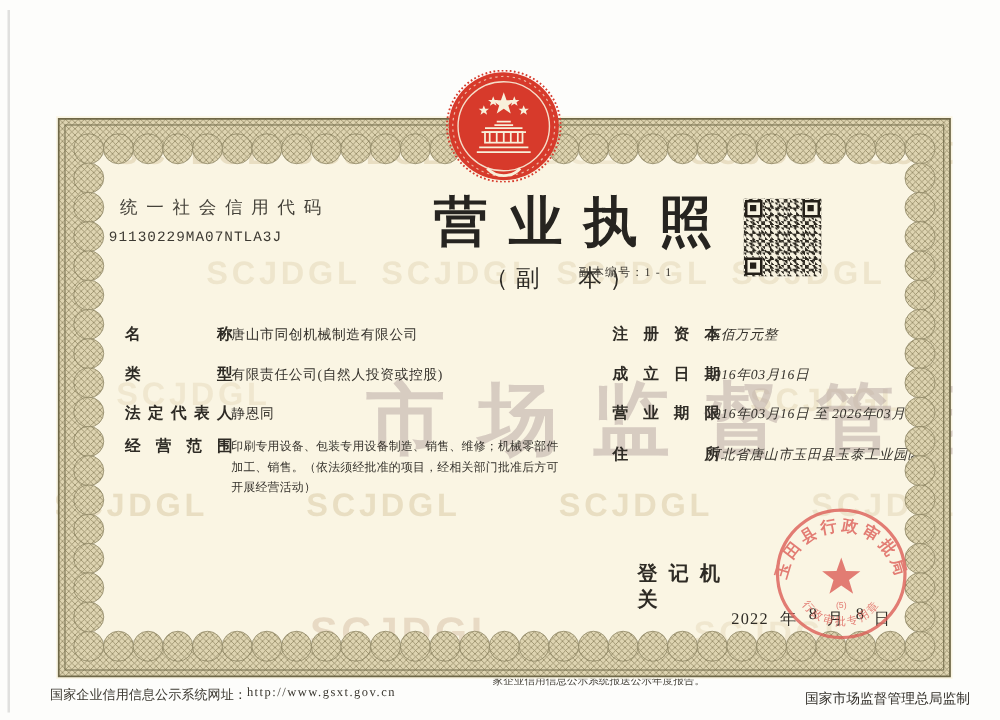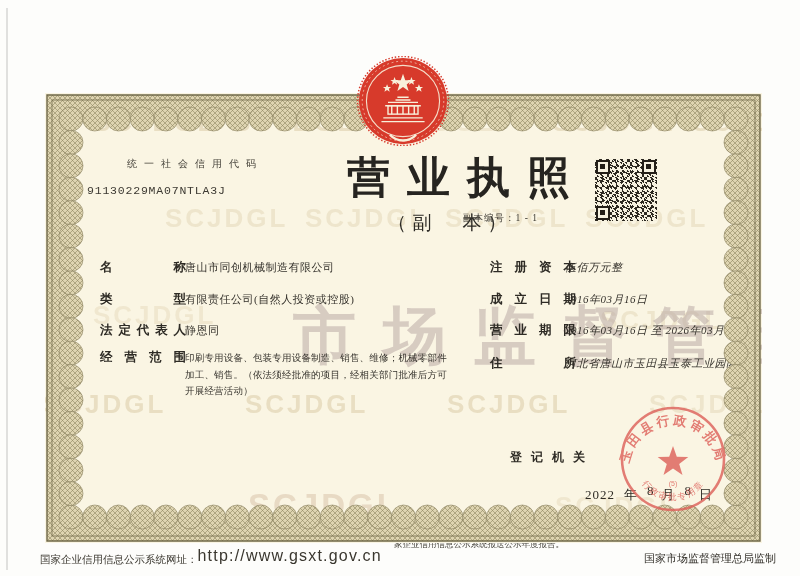--- a/index.html
+++ b/index.html
@@ -18,21 +18,21 @@
   .frame-svg{position:absolute;left:0;top:0;z-index:5;pointer-events:none;}
 
   
   .wm{position:absolute;font-family:"Liberation Sans","DejaVu Sans",sans-serif;font-weight:700;
       color:rgba(200,178,132,.34);font-size:26px;letter-spacing:3px;white-space:nowrap;z-index:1;}
   .wm-big-cn{position:absolute;left:248px;top:200px;font-size:63px;letter-spacing:27px;font-weight:700;
       color:rgba(186,170,165,.55);white-space:nowrap;z-index:1;}
   .wm-lg{font-size:33px;color:rgba(206,177,150,.40);}
 
   
-  .credit-label{left:82px;top:64px;font-size:10px;letter-spacing:7px;color:#45423a;z-index:3;}
+  .credit-label{left:51px;top:64px;font-size:14px;letter-spacing:7px;color:#45423a;z-index:3;}
   .credit-code{left:42px;top:91px;font-size:11.5px;letter-spacing:.8px;color:#3c3932;
       font-family:"Liberation Mono","DejaVu Sans Mono",monospace;z-index:3;}
   .doc-title{left:215px;top:56px;width:380px;text-align:center;font-size:43px;font-weight:700;
       letter-spacing:17px;padding-left:17px;color:#262420;z-index:3;
       font-family:"Liberation Sans","DejaVu Sans",sans-serif;}
   .doc-subtitle{left:215px;top:117px;width:380px;text-align:center;font-size:19px;letter-spacing:6px;
       color:#2c2a25;z-index:3;}
   .copy-no{left:418px;top:119px;font-size:9.5px;letter-spacing:1px;color:#3c3932;z-index:4;}
 
   
@@ -49,35 +49,35 @@
 
   
   .f-label{position:absolute;width:86px;font-size:12.5px;font-weight:600;color:#2e2b25;
       text-align:justify;text-align-last:justify;text-justify:inter-character;z-index:3;}
   .f-value{position:absolute;font-size:11px;letter-spacing:.5px;color:#35322c;z-index:3;white-space:nowrap;}
   .f-value-scope{white-space:normal;width:268px;font-size:9.5px;line-height:16.5px;letter-spacing:.2px;}
   .col-l .f-label{left:55px;} .col-l .f-value{left:140px;}
   .col-r .f-label{left:445px;} .col-r .f-value{left:520px;font-style:italic;}
 
   
-  .reg-label{left:465px;top:356px;width:96px;font-size:12px;font-weight:600;letter-spacing:9px;color:#2e2b25;z-index:3;}
+  .reg-label{left:465px;top:356px;width:96px;font-size:16px;font-weight:600;letter-spacing:9px;color:#2e2b25;z-index:3;}
   .date-row{left:540px;top:393px;font-size:13px;color:#2e2b25;z-index:3;letter-spacing:1px;}
   .date-row .num{font-family:"Liberation Serif","DejaVu Serif",serif;}
   .date-row .raised{position:relative;top:-4px;}
   .date-row .gap-l{margin-left:9px;} .date-row .gap-s{margin-left:7px;}
 
   
   .stamp{left:573px;top:311px;z-index:6;opacity:.8;}
 
   
   .emblem{left:356px;top:56px;z-index:6;}
 
   
   .footer-left{left:40px;top:549px;font-size:10.5px;color:#3a372f;z-index:1;white-space:nowrap;}
-  .footer-left .url{font-family:Liberation Sans, sans-serif;font-size:16px;letter-spacing:1.2px;position:relative;top:-2px;margin-top:48px;}
+  .footer-left .url{font-family:Liberation Serif, serif;font-size:10px;letter-spacing:1.2px;position:relative;top:-2px;margin-top:48px;}
   .footer-mid{left:394px;top:538px;width:185px;font-size:8.5px;line-height:13px;color:#45423a;z-index:1;}
   .footer-right{left:644px;top:551px;font-size:11px;color:#33302a;z-index:1;white-space:nowrap;}
 </style>
 </head>
 <body>
 
 <div class="abs scan-edge"></div>
 
 <div class="abs footer-left">
   <span>国家企业信用信息公示系统网址：</span><span class="url">http://www.gsxt.gov.cn</span>

